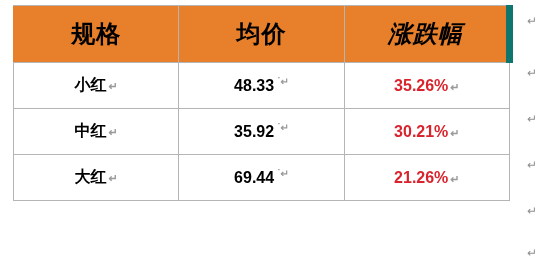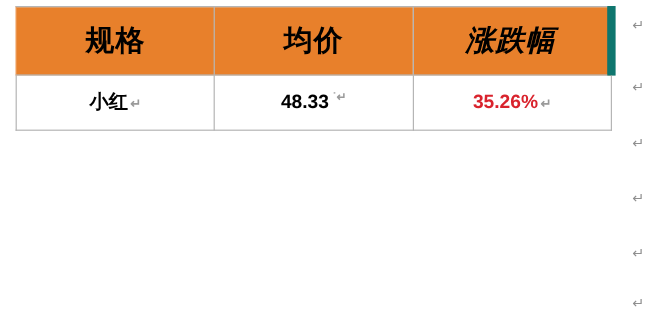--- a/index.html
+++ b/index.html
@@ -120,20 +120,54 @@
           <span class="cellwrap">
             <span>48.33</span><span class="dotmark">˙↵</span>
           </span>
         </td>
         <td class="pct">
           <span class="cellwrap">
             <span>35.26%</span><span class="pilcrow">↵</span>
           </span>
         </td>
       </tr>
+      <tr>
+        <td>
+          <span class="cellwrap">
+            <span>中红</span><span class="pilcrow">↵</span>
+          </span>
+        </td>
+        <td>
+          <span class="cellwrap">
+            <span>35.92</span><span class="dotmark">˙↵</span>
+          </span>
+        </td>
+        <td class="pct">
+          <span class="cellwrap">
+            <span>30.21%</span><span class="pilcrow">↵</span>
+          </span>
+        </td>
+      </tr>
+      <tr>
+        <td>
+          <span class="cellwrap">
+            <span>大红</span><span class="pilcrow">↵</span>
+          </span>
+        </td>
+        <td>
+          <span class="cellwrap">
+            <span>69.44</span><span class="dotmark">˙↵</span>
+          </span>
+        </td>
+        <td class="pct">
+          <span class="cellwrap">
+            <span>21.26%</span><span class="pilcrow">↵</span>
+          </span>
+        </td>
+      </tr>
     </tbody>
   </table>
 
   <div class="margin-marks">
     <span class="m1">↵</span>
     <span class="m2">↵</span>
     <span class="m3">↵</span>
     <span class="m4">↵</span>
     <span class="m5">↵</span>
     <span class="m6">↵</span>

